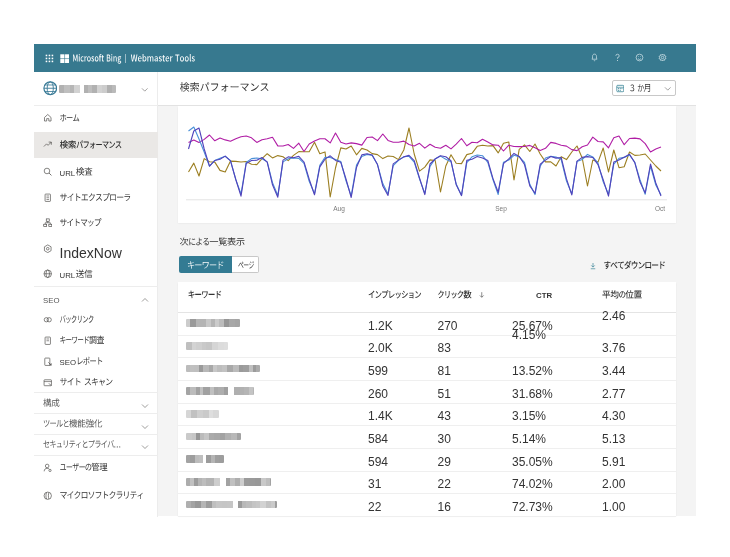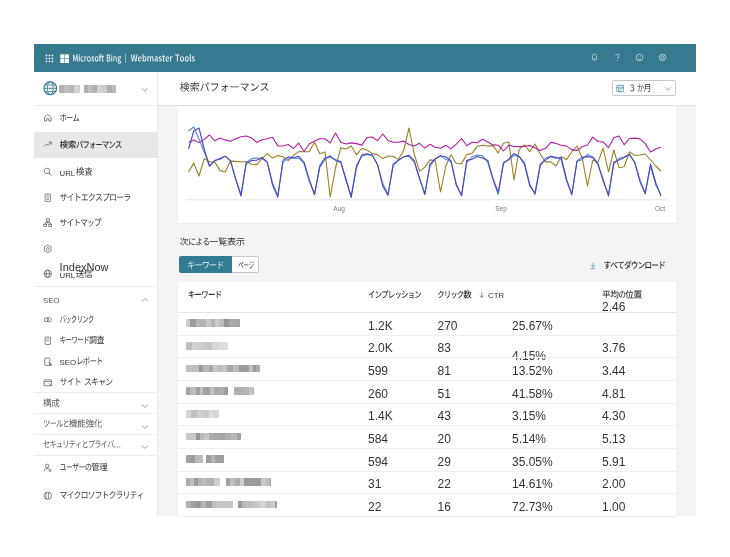--- a/index.html
+++ b/index.html
@@ -24,80 +24,80 @@
 <div class="abs" style="left:612.3px;top:80.4px;width:63.5px;height:15.5px;background:#fff;border:1px solid #c8c8c8;border-radius:2px"></div>
 
 <div class="abs" style="left:157.5px;top:106.4px;width:538.5px;height:410.1px;background:#f4f4f4"></div>
 <div class="abs" style="left:178px;top:106.4px;width:497.5px;height:116.3px;background:#fff;box-shadow:0 0.5px 1.5px rgba(0,0,0,0.08)"></div>
 
 <div class="abs" style="left:178.5px;top:256.4px;width:53.6px;height:16.4px;background:#337b93;border-radius:2px 0 0 2px"></div>
 <div class="abs" style="left:232.1px;top:256.4px;width:27.2px;height:16.4px;background:#fff;border:1px solid #c8c8c8;border-left:none;border-radius:0 2px 2px 0"></div>
 
 <div class="abs" style="left:178px;top:281.9px;width:497.5px;height:234.3px;background:#fff;box-shadow:0 0.5px 1.5px rgba(0,0,0,0.08)"></div>
 <div class="abs" style="left:178px;top:311.8px;width:497.5px;height:1px;background:#e4e4e4"></div>
-<div class="abs" style="left:488px;top:291.4px;font-size:7.8px;font-weight:normal;color:#333;letter-spacing:0.1px">CTR</div>
+<div class="abs" style="left:536px;top:291.4px;font-size:7.8px;font-weight:bold;color:#333;letter-spacing:0.1px">CTR</div>
 <div style="position:absolute;left:185.6px;top:319.3px;width:54px;height:7.6px;background:linear-gradient(90deg,#cccccc 0.0% 7.2%,#9a9a9a 7.2% 18.2%,#b5b5b5 18.2% 26.1%,#b4b4b4 26.1% 36.8%,#c8c8c8 36.8% 46.9%,#b5b5b5 46.9% 54.5%,#cbcbcb 54.5% 61.2%,#bcbcbc 61.2% 69.8%,#969696 69.8% 80.5%,#a7a7a7 80.5% 90.9%,#a4a4a4 90.9% 100.0%);filter:blur(0.5px);border-radius:1px"></div>
 <div class="num" style="left:368px;top:318.6px">1.2K</div>
 <div class="num" style="left:437.5px;top:318.6px">270</div>
 <div class="num" style="left:512px;top:318.6px">25.67%</div>
-<div class="num" style="left:602px;top:300px">2.46</div>
+<div class="num" style="left:602px;top:309px">2.46</div>
 <div style="position:absolute;left:178px;top:334.5px;width:497.5px;height:1px;background:#efefef"></div>
 <div style="position:absolute;left:185.6px;top:342.0px;width:42px;height:7.6px;background:linear-gradient(90deg,#bfbfbf 0.0% 15.2%,#d3d3d3 15.2% 24.1%,#cfcfcf 24.1% 38.5%,#c9c9c9 38.5% 48.6%,#c6c6c6 48.6% 61.2%,#d5d5d5 61.2% 76.7%,#dcdcdc 76.7% 90.8%,#dedede 90.8% 100.0%);filter:blur(0.5px);border-radius:1px"></div>
 <div class="num" style="left:368px;top:341.2px">2.0K</div>
 <div class="num" style="left:437.5px;top:341.2px">83</div>
-<div class="num" style="left:512px;top:349px">4.15%</div>
+<div class="num" style="left:512px;top:328px">4.15%</div>
 <div class="num" style="left:602px;top:341.2px">3.76</div>
 <div style="position:absolute;left:178px;top:357.2px;width:497.5px;height:1px;background:#efefef"></div>
 <div style="position:absolute;left:185.6px;top:364.7px;width:74px;height:7.6px;background:linear-gradient(90deg,#bcbcbc 0.0% 5.7%,#c0c0c0 5.7% 11.0%,#bfbfbf 11.0% 17.6%,#9a9a9a 17.6% 22.6%,#b8b8b8 22.6% 31.0%,#a8a8a8 31.0% 36.8%,#c7c7c7 36.8% 42.3%,#bdbdbd 42.3% 48.9%,#c2c2c2 48.9% 55.6%,#a8a8a8 55.6% 63.8%,#bbbbbb 63.8% 71.1%,#9a9a9a 71.1% 77.4%,#9e9e9e 77.4% 84.9%,#bfbfbf 84.9% 90.3%,#9b9b9b 90.3% 95.2%,#ababab 95.2% 100.0%);filter:blur(0.5px);border-radius:1px"></div>
 <div class="num" style="left:368px;top:363.9px">599</div>
 <div class="num" style="left:437.5px;top:363.9px">81</div>
 <div class="num" style="left:512px;top:363.9px">13.52%</div>
 <div class="num" style="left:602px;top:363.9px">3.44</div>
 <div style="position:absolute;left:178px;top:379.9px;width:497.5px;height:1px;background:#efefef"></div>
 <div style="position:absolute;left:185.6px;top:387.4px;width:68px;height:7.6px;background:linear-gradient(90deg,#a4a4a4 0.0% 6.2%,#bcbcbc 6.2% 14.5%,#a2a2a2 14.5% 20.3%,#c1c1c1 20.3% 25.6%,#a1a1a1 25.6% 34.8%,#c0c0c0 34.8% 40.9%,#a9a9a9 40.9% 47.6%,#aeaeae 47.6% 56.4%,#9f9f9f 56.4% 62.5%,#ffffff 62.5% 71.3%,#afafaf 71.3% 80.0%,#b1b1b1 80.0% 86.0%,#b5b5b5 86.0% 92.5%,#c4c4c4 92.5% 98.0%,#b6b6b6 98.0% 100.0%);filter:blur(0.5px);border-radius:1px"></div>
 <div class="num" style="left:368px;top:386.6px">260</div>
 <div class="num" style="left:437.5px;top:386.6px">51</div>
-<div class="num" style="left:512px;top:386.6px">41.58%</div>
-<div class="num" style="left:602px;top:386.6px">4.81</div>
+<div class="num" style="left:512px;top:386.6px">31.68%</div>
+<div class="num" style="left:602px;top:386.6px">2.77</div>
 <div style="position:absolute;left:178px;top:402.6px;width:497.5px;height:1px;background:#efefef"></div>
 <div style="position:absolute;left:185.6px;top:410.1px;width:33px;height:7.6px;background:linear-gradient(90deg,#d6d6d6 0.0% 16.3%,#c1c1c1 16.3% 34.1%,#cfcfcf 34.1% 52.3%,#cacaca 52.3% 68.9%,#dedede 68.9% 80.5%,#d8d8d8 80.5% 99.0%,#cfcfcf 99.0% 100.0%);filter:blur(0.5px);border-radius:1px"></div>
 <div class="num" style="left:368px;top:409.3px">1.4K</div>
 <div class="num" style="left:437.5px;top:409.3px">43</div>
 <div class="num" style="left:512px;top:409.3px">3.15%</div>
 <div class="num" style="left:602px;top:409.3px">4.30</div>
 <div style="position:absolute;left:178px;top:425.3px;width:497.5px;height:1px;background:#efefef"></div>
 <div style="position:absolute;left:185.6px;top:432.8px;width:55px;height:7.6px;background:linear-gradient(90deg,#cacaca 0.0% 10.7%,#c6c6c6 10.7% 17.5%,#969696 17.5% 25.3%,#bbbbbb 25.3% 32.4%,#c6c6c6 32.4% 41.4%,#aaaaaa 41.4% 51.7%,#a7a7a7 51.7% 62.3%,#a2a2a2 62.3% 71.3%,#b0b0b0 71.3% 81.7%,#b8b8b8 81.7% 93.0%,#a2a2a2 93.0% 100.0%);filter:blur(0.5px);border-radius:1px"></div>
 <div class="num" style="left:368px;top:432.0px">584</div>
-<div class="num" style="left:437.5px;top:432.0px">20</div>
+<div class="num" style="left:437.5px;top:432.0px">30</div>
 <div class="num" style="left:512px;top:432.0px">5.14%</div>
 <div class="num" style="left:602px;top:432.0px">5.13</div>
 <div style="position:absolute;left:178px;top:448.0px;width:497.5px;height:1px;background:#efefef"></div>
 <div style="position:absolute;left:185.6px;top:455.4px;width:38px;height:7.6px;background:linear-gradient(90deg,#a3a3a3 0.0% 11.8%,#9d9d9d 11.8% 24.1%,#bcbcbc 24.1% 33.9%,#bfbfbf 33.9% 43.8%,#ffffff 43.8% 53.5%,#9c9c9c 53.5% 66.7%,#b4b4b4 66.7% 76.6%,#9f9f9f 76.6% 86.4%,#9d9d9d 86.4% 99.9%,#a1a1a1 99.9% 100.0%);filter:blur(0.5px);border-radius:1px"></div>
 <div class="num" style="left:368px;top:454.7px">594</div>
 <div class="num" style="left:437.5px;top:454.7px">29</div>
 <div class="num" style="left:512px;top:454.7px">35.05%</div>
 <div class="num" style="left:602px;top:454.7px">5.91</div>
 <div style="position:absolute;left:178px;top:470.7px;width:497.5px;height:1px;background:#efefef"></div>
 <div style="position:absolute;left:185.6px;top:478.1px;width:85px;height:7.6px;background:linear-gradient(90deg,#acacac 0.0% 4.9%,#c1c1c1 4.9% 9.5%,#9c9c9c 9.5% 13.8%,#b4b4b4 13.8% 18.7%,#bdbdbd 18.7% 23.6%,#b3b3b3 23.6% 27.8%,#b3b3b3 27.8% 33.5%,#cdcdcd 33.5% 39.7%,#ffffff 39.7% 46.7%,#a2a2a2 46.7% 51.2%,#c0c0c0 51.2% 58.0%,#aeaeae 58.0% 63.0%,#cecece 63.0% 68.8%,#9b9b9b 68.8% 74.3%,#9a9a9a 74.3% 80.7%,#989898 80.7% 88.3%,#c9c9c9 88.3% 93.8%,#bebebe 93.8% 99.3%,#a3a3a3 99.3% 100.0%);filter:blur(0.5px);border-radius:1px"></div>
 <div class="num" style="left:368px;top:477.4px">31</div>
 <div class="num" style="left:437.5px;top:477.4px">22</div>
-<div class="num" style="left:512px;top:477.4px">14.61%</div>
+<div class="num" style="left:512px;top:477.4px">74.02%</div>
 <div class="num" style="left:602px;top:477.4px">2.00</div>
 <div style="position:absolute;left:178px;top:493.4px;width:497.5px;height:1px;background:#efefef"></div>
 <div style="position:absolute;left:185.6px;top:500.8px;width:91px;height:7.6px;background:linear-gradient(90deg,#afafaf 0.0% 5.4%,#a3a3a3 5.4% 10.1%,#989898 10.1% 16.8%,#b5b5b5 16.8% 21.8%,#9d9d9d 21.8% 28.6%,#bfbfbf 28.6% 33.5%,#c6c6c6 33.5% 39.7%,#c5c5c5 39.7% 44.8%,#c6c6c6 44.8% 51.7%,#ffffff 51.7% 57.0%,#9b9b9b 57.0% 61.4%,#b8b8b8 61.4% 65.6%,#bdbdbd 65.6% 72.3%,#c4c4c4 72.3% 76.4%,#c7c7c7 76.4% 81.5%,#d2d2d2 81.5% 88.2%,#c3c3c3 88.2% 93.0%,#cacaca 93.0% 97.6%,#9d9d9d 97.6% 100.0%);filter:blur(0.5px);border-radius:1px"></div>
 <div class="num" style="left:368px;top:500.1px">22</div>
 <div class="num" style="left:437.5px;top:500.1px">16</div>
 <div class="num" style="left:512px;top:500.1px">72.73%</div>
 <div class="num" style="left:602px;top:500.1px">1.00</div>
 <div style="position:absolute;left:178px;top:516.1px;width:497.5px;height:1px;background:#efefef"></div>
 <div class="lat" style="left:59.6px;top:168.9px;font-size:7.8px">URL</div>
 <div class="lat" style="left:59.6px;top:271.2px;font-size:7.8px">URL</div>
 <div class="lat" style="left:43px;top:296.4px;color:#555;font-size:7.8px">SEO</div>
 <div class="lat" style="left:59.6px;top:358.4px;font-size:7.8px">SEO</div>
-<div class="lat" style="left:59.6px;top:261px;font-size:11px">IndexNow</div>
+<div class="lat" style="left:59.6px;top:245px;font-size:14px">IndexNow</div>
 <svg width="730" height="557" viewBox="0 0 730 557" style="position:absolute;left:0;top:0">
 <line x1="186" y1="199.8" x2="667" y2="199.8" stroke="#e3e3e3" stroke-width="1"></line>
 <polyline points="188.5,172.0 193.8,163.1 199.0,176.0 204.2,158.6 209.5,161.8 214.8,162.1 220.0,170.4 225.2,172.0 230.5,161.1 235.8,161.4 241.0,162.0 246.2,161.5 251.5,164.2 256.8,164.6 262.0,158.7 267.2,153.7 272.5,157.9 277.8,155.6 283.0,156.8 288.2,160.6 293.5,155.4 298.8,151.6 304.0,151.8 309.2,151.7 314.5,142.3 319.8,153.7 325.0,151.9 330.2,197.0 335.5,168.0 340.8,147.9 346.0,149.0 351.2,146.0 356.5,154.8 361.8,148.4 367.0,150.0 372.2,153.6 377.5,154.6 382.8,158.6 388.0,156.0 393.2,156.5 398.5,159.6 403.8,150.0 409.0,128.0 414.2,154.0 419.5,171.1 424.8,167.1 430.0,159.9 435.2,160.5 440.5,192.0 445.8,166.0 451.0,154.7 456.2,163.2 461.5,163.6 466.8,154.6 472.0,153.3 477.2,146.3 482.5,145.2 487.8,146.0 493.0,145.6 498.2,152.9 503.5,143.3 508.8,142.0 514.0,180.0 519.2,149.3 524.5,144.8 529.8,151.5 535.0,144.0 540.2,154.0 545.5,161.9 550.8,161.9 556.0,166.0 561.2,156.7 566.5,159.6 571.8,152.0 577.0,146.0 582.2,158.0 587.5,186.0 592.8,160.0 598.0,162.1 603.2,148.0 608.5,172.0 613.8,150.0 619.0,167.7 624.2,166.7 629.5,152.0 634.8,155.4 640.0,155.0 645.2,154.0 650.5,160.0 655.8,166.0 661.0,171.0" fill="none" stroke="#9c7f22" stroke-width="1.1" stroke-linejoin="round"></polyline>
 <polyline points="188.5,142.5 193.8,140.0 199.0,142.5 204.2,139.4 209.5,135.0 214.8,140.8 220.0,138.1 225.2,139.9 230.5,141.2 235.8,138.7 241.0,136.7 246.2,136.0 251.5,137.8 256.8,142.4 262.0,139.7 267.2,138.7 272.5,137.3 277.8,145.9 283.0,146.0 288.2,144.5 293.5,148.4 298.8,143.2 304.0,151.5 309.2,144.0 314.5,141.0 319.8,138.7 325.0,138.7 330.2,142.9 335.5,133.0 340.8,142.3 346.0,144.0 351.2,142.9 356.5,143.6 361.8,145.1 367.0,137.5 372.2,137.0 377.5,140.6 382.8,134.0 388.0,140.4 393.2,142.2 398.5,142.3 403.8,141.1 409.0,144.5 414.2,146.0 419.5,143.3 424.8,148.1 430.0,144.3 435.2,147.3 440.5,148.3 445.8,145.2 451.0,148.9 456.2,144.2 461.5,138.5 466.8,145.8 472.0,142.3 477.2,142.7 482.5,139.2 487.8,142.1 493.0,144.9 498.2,145.2 503.5,151.0 508.8,145.2 514.0,146.5 519.2,146.6 524.5,146.5 529.8,145.4 535.0,147.8 540.2,150.4 545.5,148.3 550.8,142.4 556.0,143.4 561.2,145.2 566.5,146.1 571.8,149.6 577.0,150.6 582.2,146.8 587.5,145.0 592.8,137.1 598.0,141.5 603.2,141.9 608.5,147.8 613.8,137.8 619.0,136.0 624.2,144.7 629.5,138.5 634.8,138.1 640.0,138.9 645.2,143.6 650.5,152.0 655.8,149.0 661.0,147.0" fill="none" stroke="#b01da5" stroke-width="1.1" stroke-linejoin="round"></polyline>
 <polyline points="188.5,131.0 193.8,127.0 199.0,139.0 204.2,152.0 209.5,166.2 214.8,160.4 220.0,158.3 225.2,156.3 230.5,160.6 235.8,179.6 241.0,194.0 246.2,162.5 251.5,158.6 256.8,158.0 262.0,158.7 267.2,161.9 272.5,182.6 277.8,195.5 283.0,161.9 288.2,158.8 293.5,158.0 298.8,158.4 304.0,163.3 309.2,181.3 314.5,193.9 319.8,165.4 325.0,157.2 330.2,157.5 335.5,159.4 340.8,161.5 346.0,180.8 351.2,195.9 356.5,165.1 361.8,156.4 367.0,154.4 372.2,155.4 377.5,164.6 382.8,183.6 388.0,193.9 393.2,165.6 398.5,160.4 403.8,156.8 409.0,156.3 414.2,162.2 419.5,178.9 424.8,193.5 430.0,166.4 435.2,158.7 440.5,156.1 445.8,159.2 451.0,161.7 456.2,184.1 461.5,195.6 466.8,162.6 472.0,156.8 477.2,155.0 482.5,155.7 487.8,162.4 493.0,179.8 498.2,194.5 503.5,162.2 508.8,160.1 514.0,155.3 519.2,156.8 524.5,162.4 529.8,184.3 535.0,194.6 540.2,166.1 545.5,158.0 550.8,156.2 556.0,157.1 561.2,159.6 566.5,181.1 571.8,194.0 577.0,161.5 582.2,159.5 587.5,154.4 592.8,156.9 598.0,163.1 603.2,181.9 608.5,194.3 613.8,164.1 619.0,158.3 624.2,157.4 629.5,155.0 634.8,162.3 640.0,179.7 645.2,194.2 650.5,166.0 655.8,185.0 661.0,195.0" fill="none" stroke="#4a90d8" stroke-width="1.1" stroke-linejoin="round"></polyline>
 <polyline points="188.5,149.0 193.8,131.0 199.0,128.0 204.2,149.0 209.5,166.2 214.8,160.5 220.0,159.2 225.2,156.1 230.5,160.8 235.8,179.5 241.0,196.2 246.2,163.5 251.5,160.5 256.8,160.2 262.0,157.5 267.2,162.2 272.5,184.8 277.8,197.2 283.0,160.1 288.2,156.9 293.5,157.8 298.8,156.3 304.0,162.0 309.2,179.2 314.5,194.8 319.8,166.9 325.0,159.1 330.2,155.8 335.5,160.4 340.8,162.3 346.0,179.0 351.2,197.5 356.5,167.5 361.8,154.9 367.0,153.8 372.2,155.0 377.5,164.6 382.8,186.1 388.0,195.5 393.2,163.9 398.5,160.1 403.8,156.9 409.0,155.4 414.2,160.7 419.5,178.0 424.8,194.6 430.0,164.0 435.2,159.0 440.5,155.8 445.8,156.8 451.0,160.8 456.2,184.7 461.5,195.6 466.8,160.4 472.0,159.2 477.2,156.4 482.5,158.1 487.8,160.5 493.0,178.6 498.2,192.2 503.5,163.6 508.8,158.9 514.0,153.4 519.2,156.4 524.5,164.5 529.8,185.9 535.0,193.3 540.2,164.3 545.5,160.1 550.8,156.5 556.0,158.1 561.2,157.5 566.5,178.9 571.8,194.9 577.0,161.1 582.2,157.4 587.5,156.6 592.8,157.5 598.0,164.6 603.2,179.8 608.5,196.1 613.8,161.9 619.0,160.1 624.2,157.2 629.5,154.2 634.8,162.6 640.0,181.9 645.2,193.0 650.5,164.0 655.8,183.0 661.0,196.0" fill="none" stroke="#5143bb" stroke-width="1.1" stroke-linejoin="round"></polyline>
 <text x="339" y="211" font-family="Liberation Sans" font-size="6.5" fill="#7a7a7a" text-anchor="middle">Aug</text>
 <text x="501" y="211" font-family="Liberation Sans" font-size="6.5" fill="#7a7a7a" text-anchor="middle">Sep</text>
 <text x="660" y="211" font-family="Liberation Sans" font-size="6.5" fill="#7a7a7a" text-anchor="middle">Oct</text>
 </svg>

